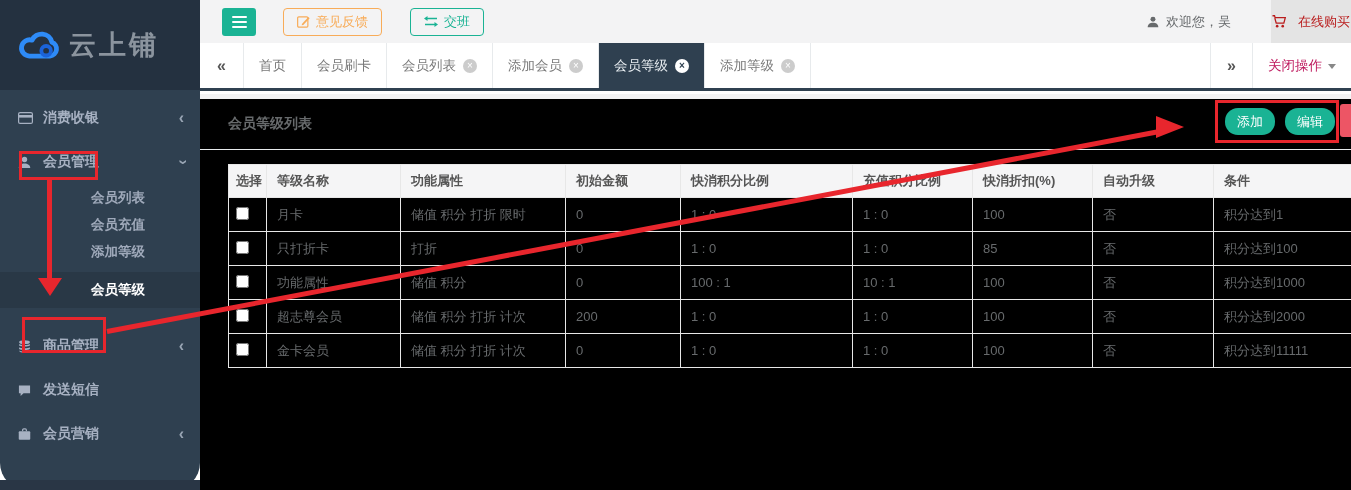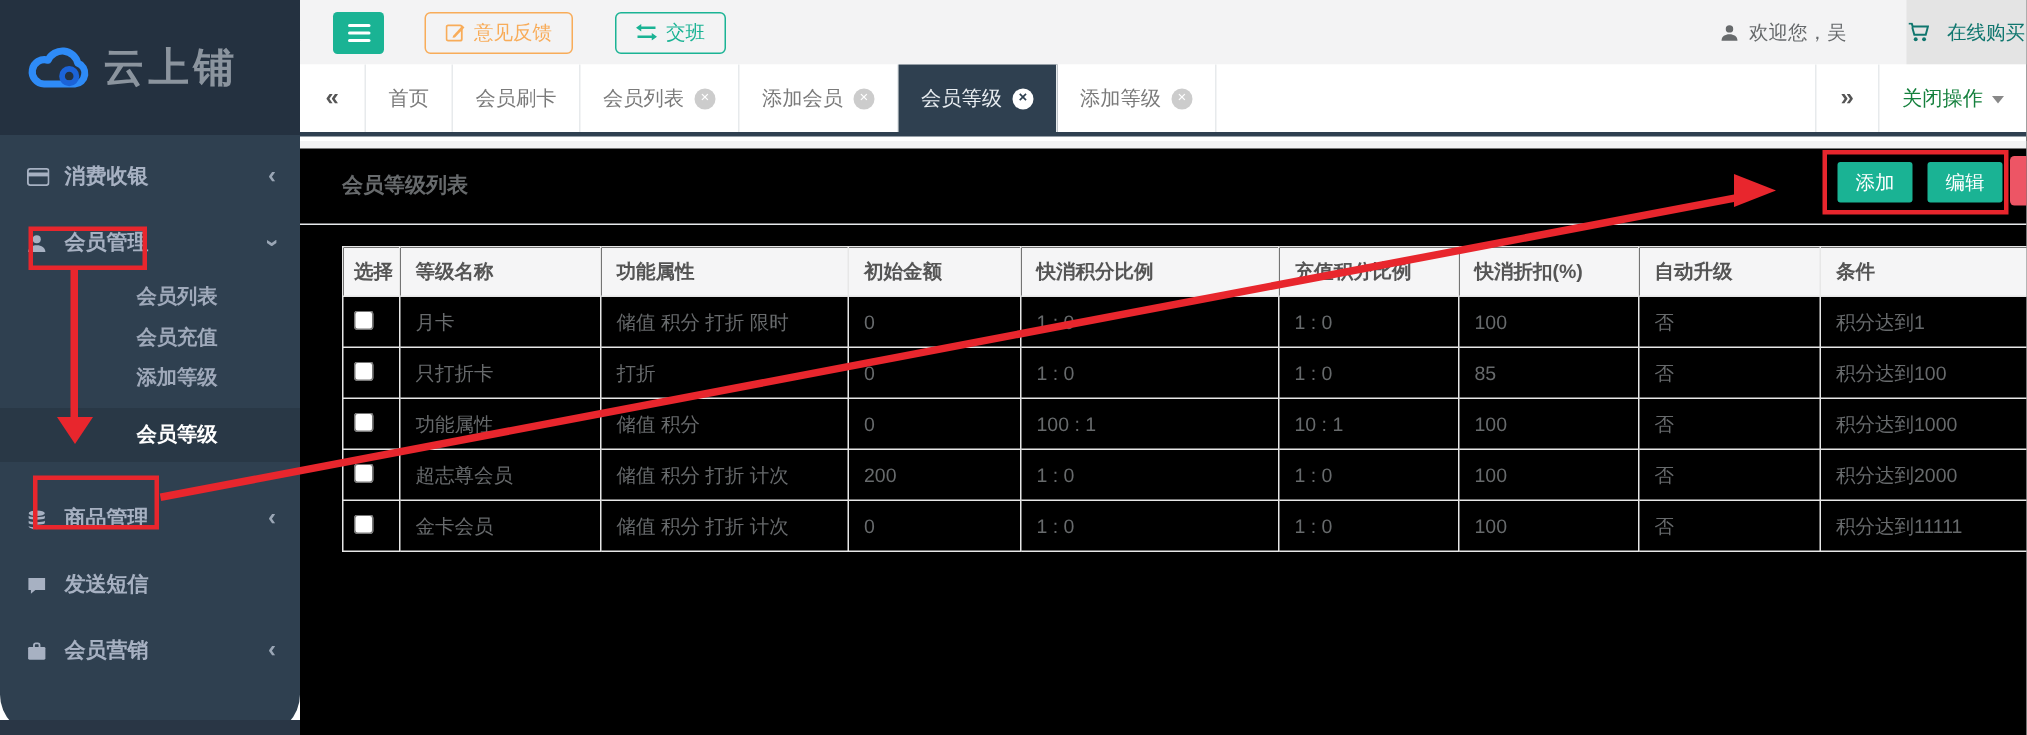--- a/index.html
+++ b/index.html
@@ -35,47 +35,47 @@
     border-radius:3px; display:flex; flex-direction:column; justify-content:center; align-items:center;
     gap:3px; cursor:pointer;}
   .hamburger i{display:block; width:15px; height:2px; background:#fff; border-radius:1px;}
   .btn-outline{height:28px; padding:0 13px; border-radius:4px; background:transparent; font-size:13px;
     display:inline-flex; align-items:center; gap:6px; cursor:pointer;}
   .feedback{margin-left:27px; border:1px solid var(--orange); color:var(--orange);}
   .shift{margin-left:28px; border:1px solid var(--green); color:var(--green);}
   .topbar-right{margin-left:auto; display:flex; align-items:center; height:100%;}
   .welcome{display:flex; align-items:center; gap:7px; color:#676a6c; font-size:13px; margin-right:40px; cursor:pointer;}
   .buy{width:80px; height:100%; background:#e4e4e4; display:flex; align-items:center; justify-content:center;
-    gap:12px; color:#0f766e; font-size:13px; cursor:pointer;}
+    gap:12px; color:#b91c1c; font-size:13px; cursor:pointer;}
   
   .tabbar{position:absolute; left:200px; top:43px; right:0; height:48px; background:#fff;
     border-bottom:3px solid #2f4050; display:flex; align-items:stretch;}
   .tab-nav{width:44px; display:flex; align-items:center; justify-content:center; color:#555;
     font-size:16px; font-weight:bold; cursor:pointer; border-right:1px solid #e7eaec;}
   .tab{padding:0 15px; border-right:1px solid #e7eaec; display:flex; align-items:center; gap:7px;
     font-size:13.5px; color:#7a7a7a; cursor:pointer; white-space:nowrap;}
   .tab.active{background:var(--activetab); color:#e8edf1;}
   .tab-close{width:14px; height:14px; border-radius:50%; background:#ccc; color:#fff; font-size:10px;
     line-height:13px; text-align:center; display:inline-block; cursor:pointer;}
   .tab.active .tab-close{background:#fff; color:#2f4050; font-weight:bold;}
   .tabbar-right{margin-left:auto; display:flex; align-items:stretch;}
   .tab-fwd{width:42px; display:flex; align-items:center; justify-content:center; color:#555;
     font-size:16px; font-weight:bold; border-left:1px solid #e7eaec; cursor:pointer;}
   .close-ops{padding:0 15px; border-left:1px solid #e7eaec; display:flex; align-items:center; gap:6px;
-    color:#15803d; font-size:13.5px; cursor:pointer;}
+    color:#be185d; font-size:13.5px; cursor:pointer;}
   .caret{width:0; height:0; border-left:4px solid transparent; border-right:4px solid transparent;
     border-top:5px solid #888; display:inline-block; margin-top:2px;}
   
   .content{position:absolute; left:200px; top:94px; right:0; bottom:0; background:#f3f3f4;}
   .panel{position:absolute; left:0; right:0; top:5px; bottom:0; background:#000000;}
   .panel-header{height:51px; border-bottom:1px solid #e7eaec; position:relative;}
   .panel-title{position:absolute; left:28px; top:50%; transform:translateY(-50%); font-size:14px;
     font-weight:bold; color:#676a6c;}
   .btn-green{position:absolute; top:9px; width:50px; height:27px; background:var(--green); color:#fff;
-    border:none; border-radius:2px; font-size:13px; cursor:pointer;}
+    border:none; border-radius:13px; font-size:13px; cursor:pointer;}
   .btn-add{left:1025px;} .btn-edit{left:1085px;}
   .btn-danger-partial{position:absolute; left:1140px; top:5px; width:42px; height:33px;
     background:var(--danger); border:none; border-radius:3px; cursor:pointer;}
   .table-wrap{margin:14px 0 0 28px;}
   table{border-collapse:collapse; table-layout:fixed; width:1185px;}
   th,td{border:1px solid #e7e7e7; font-size:13px; color:#676a6c; padding-left:10px; text-align:left;
     height:34px; overflow:hidden; white-space:nowrap;}
   th{background:#f5f5f6; color:#555; font-weight:bold; height:33px;}
   td.cb,th.cb{padding-left:7px;}
   td input{width:13px; height:13px; cursor:pointer;}

